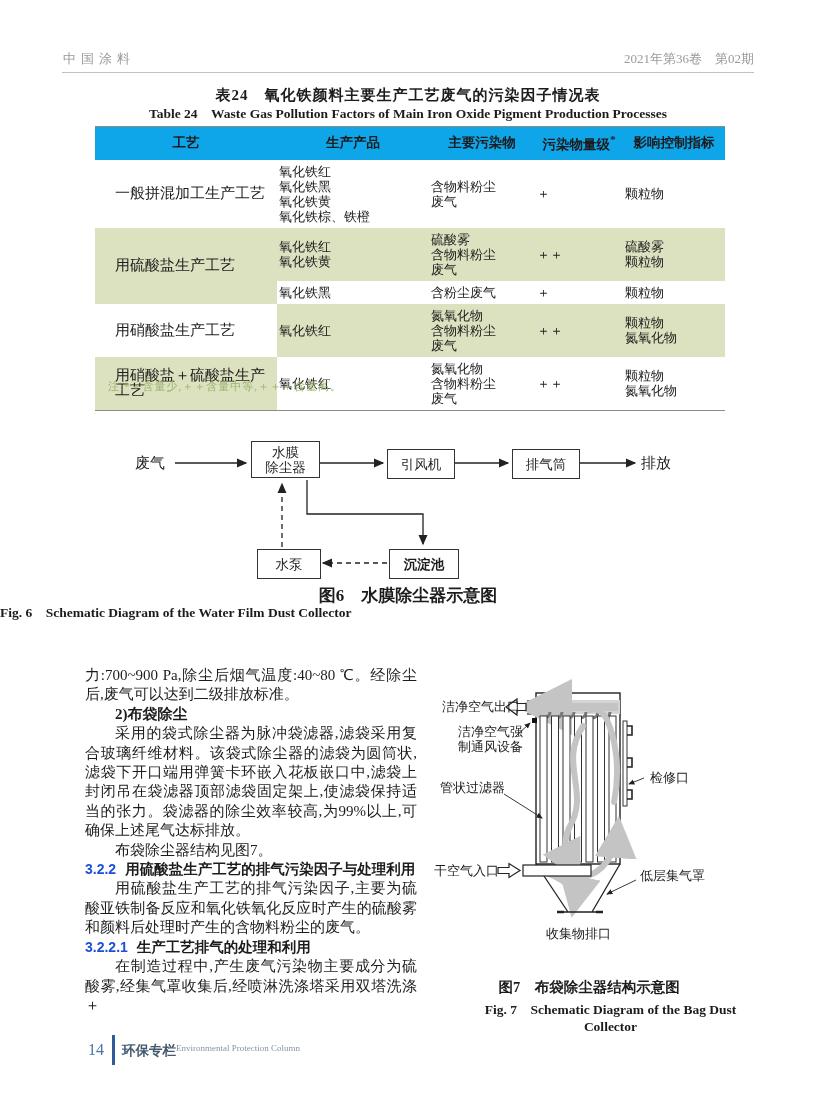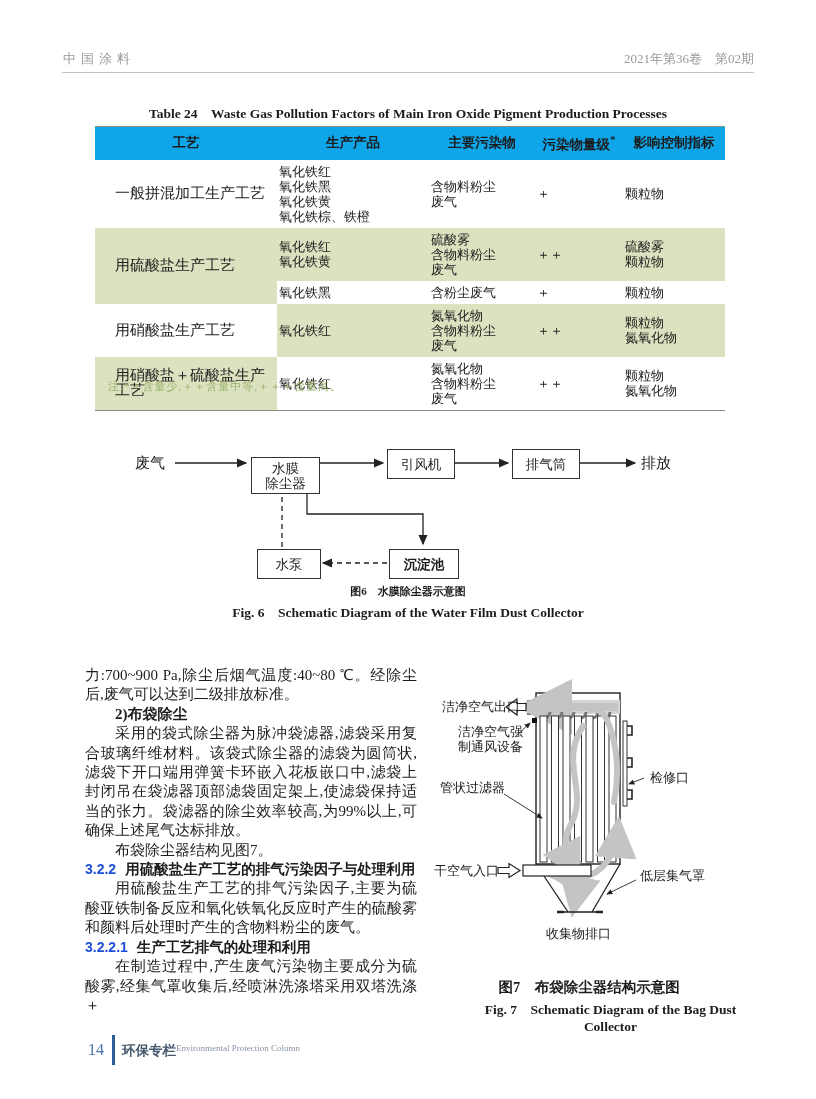--- a/index.html
+++ b/index.html
@@ -24,22 +24,22 @@
   .ptable td.c1{text-align:left;padding-left:20px;white-space:normal;font-size:15px;}
   .bg-green{background:#dce1bf;}
   .col-w1{width:182px;}.col-w2{width:152px;}.col-w3{width:106px;}.col-w4{width:88px;}.col-w5{width:102px;}
   .t-note{position:absolute;left:108px;top:379px;font-size:11px;color:#9ab46e;letter-spacing:1px;}
   
   .fig6{position:absolute;left:63px;top:441px;width:690px;height:140px;}
   .fig6 svg{position:absolute;left:0;top:0;}
   .f6box{position:absolute;border:1.3px solid #333;background:#fff;display:flex;align-items:center;
          justify-content:center;text-align:center;font-size:13.5px;line-height:15px;white-space:pre-line;}
   .f6lab{position:absolute;font-size:15px;}
-  .f6cap-zh{position:absolute;left:0;top:584px;width:100%;text-align:center;font-weight:bold;font-size:11px;}
-  .f6cap-en{position:absolute;left:0;top:604px;width:100%;text-align:center;font-weight:bold;font-size:13.5px;}
+  .f6cap-zh{position:absolute;left:0;top:584px;width:100%;text-align:center;font-weight:bold;font-size:17px;}
+  .f6cap-en{position:absolute;left:0;top:604px;width:100%;text-align:left;font-weight:bold;font-size:13.5px;}
   
   .colL{position:absolute;left:85px;top:666px;width:332px;font-size:15px;line-height:19.4px;
         text-align:justify;}
   .colL p{margin:0;}
   .ind{text-indent:2em;}
   .p-bold{font-weight:bold;}
   .sec{white-space:nowrap;}
   .secnum{color:#1d4ed8;font-weight:bold;font-family:"Liberation Sans",sans-serif;font-size:14px;margin-right:9px;}
   .sectitle{font-weight:bold;font-size:14.5px;}
   
@@ -57,20 +57,21 @@
 </style>
 </head>
 <body>
 
 <div class="page">
 
   <div class="ph-left">中国涂料</div>
   <div class="ph-right">2021年第36卷　第02期</div>
   <div class="ph-rule"></div>
 
+  <div class="t-title-zh">表24　氧化铁颜料主要生产工艺废气的污染因子情况表</div>
   <div class="t-title-en">Table 24　Waste Gas Pollution Factors of Main Iron Oxide Pigment Production Processes</div>
 
   <div class="tblwrap">
     <table class="ptable">
       <colgroup>
         <col class="col-w1">
           <col class="col-w2">
           <col class="col-w3">
           <col class="col-w4">
           <col class="col-w5">
@@ -147,21 +148,21 @@
       </defs>
       <line x1="112" y1="22" x2="183" y2="22" stroke="#222" stroke-width="1.3" marker-end="url(#ah)"></line>
       <line x1="257" y1="22" x2="320" y2="22" stroke="#222" stroke-width="1.3" marker-end="url(#ah)"></line>
       <line x1="392" y1="22" x2="445" y2="22" stroke="#222" stroke-width="1.3" marker-end="url(#ah)"></line>
       <line x1="517" y1="22" x2="572" y2="22" stroke="#222" stroke-width="1.3" marker-end="url(#ah)"></line>
       <path d="M244,39 L244,73 L360,73 L360,103" fill="none" stroke="#222" stroke-width="1.3" marker-end="url(#ah)"></path>
       <line x1="324" y1="122" x2="260" y2="122" stroke="#222" stroke-width="1.3" stroke-dasharray="5 4" marker-end="url(#ah)"></line>
       <line x1="219" y1="106" x2="219" y2="43" stroke="#222" stroke-width="1.3" stroke-dasharray="5 4" marker-end="url(#ah)"></line>
     </svg>
     <span class="f6lab" style="left:72px;top:13px;">废气</span>
-    <div class="f6box" style="left:188px;top:16px;width:67px;height:35px;">水膜
+    <div class="f6box" style="left:188px;top:0;width:67px;height:35px;">水膜
 除尘器</div>
     <div class="f6box" style="left:324px;top:8px;width:66px;height:28px;">引风机</div>
     <div class="f6box" style="left:449px;top:8px;width:66px;height:28px;">排气筒</div>
     <span class="f6lab" style="left:578px;top:13px;">排放</span>
     <div class="f6box" style="left:194px;top:108px;width:62px;height:28px;">水泵</div>
     <div class="f6box" style="left:326px;top:108px;width:68px;height:28px;font-weight:bold;">沉淀池</div>
   </div>
   <div class="f6cap-zh">图6　水膜除尘器示意图</div>
   <div class="f6cap-en">Fig. 6　Schematic Diagram of the Water Film Dust Collector</div>
 

